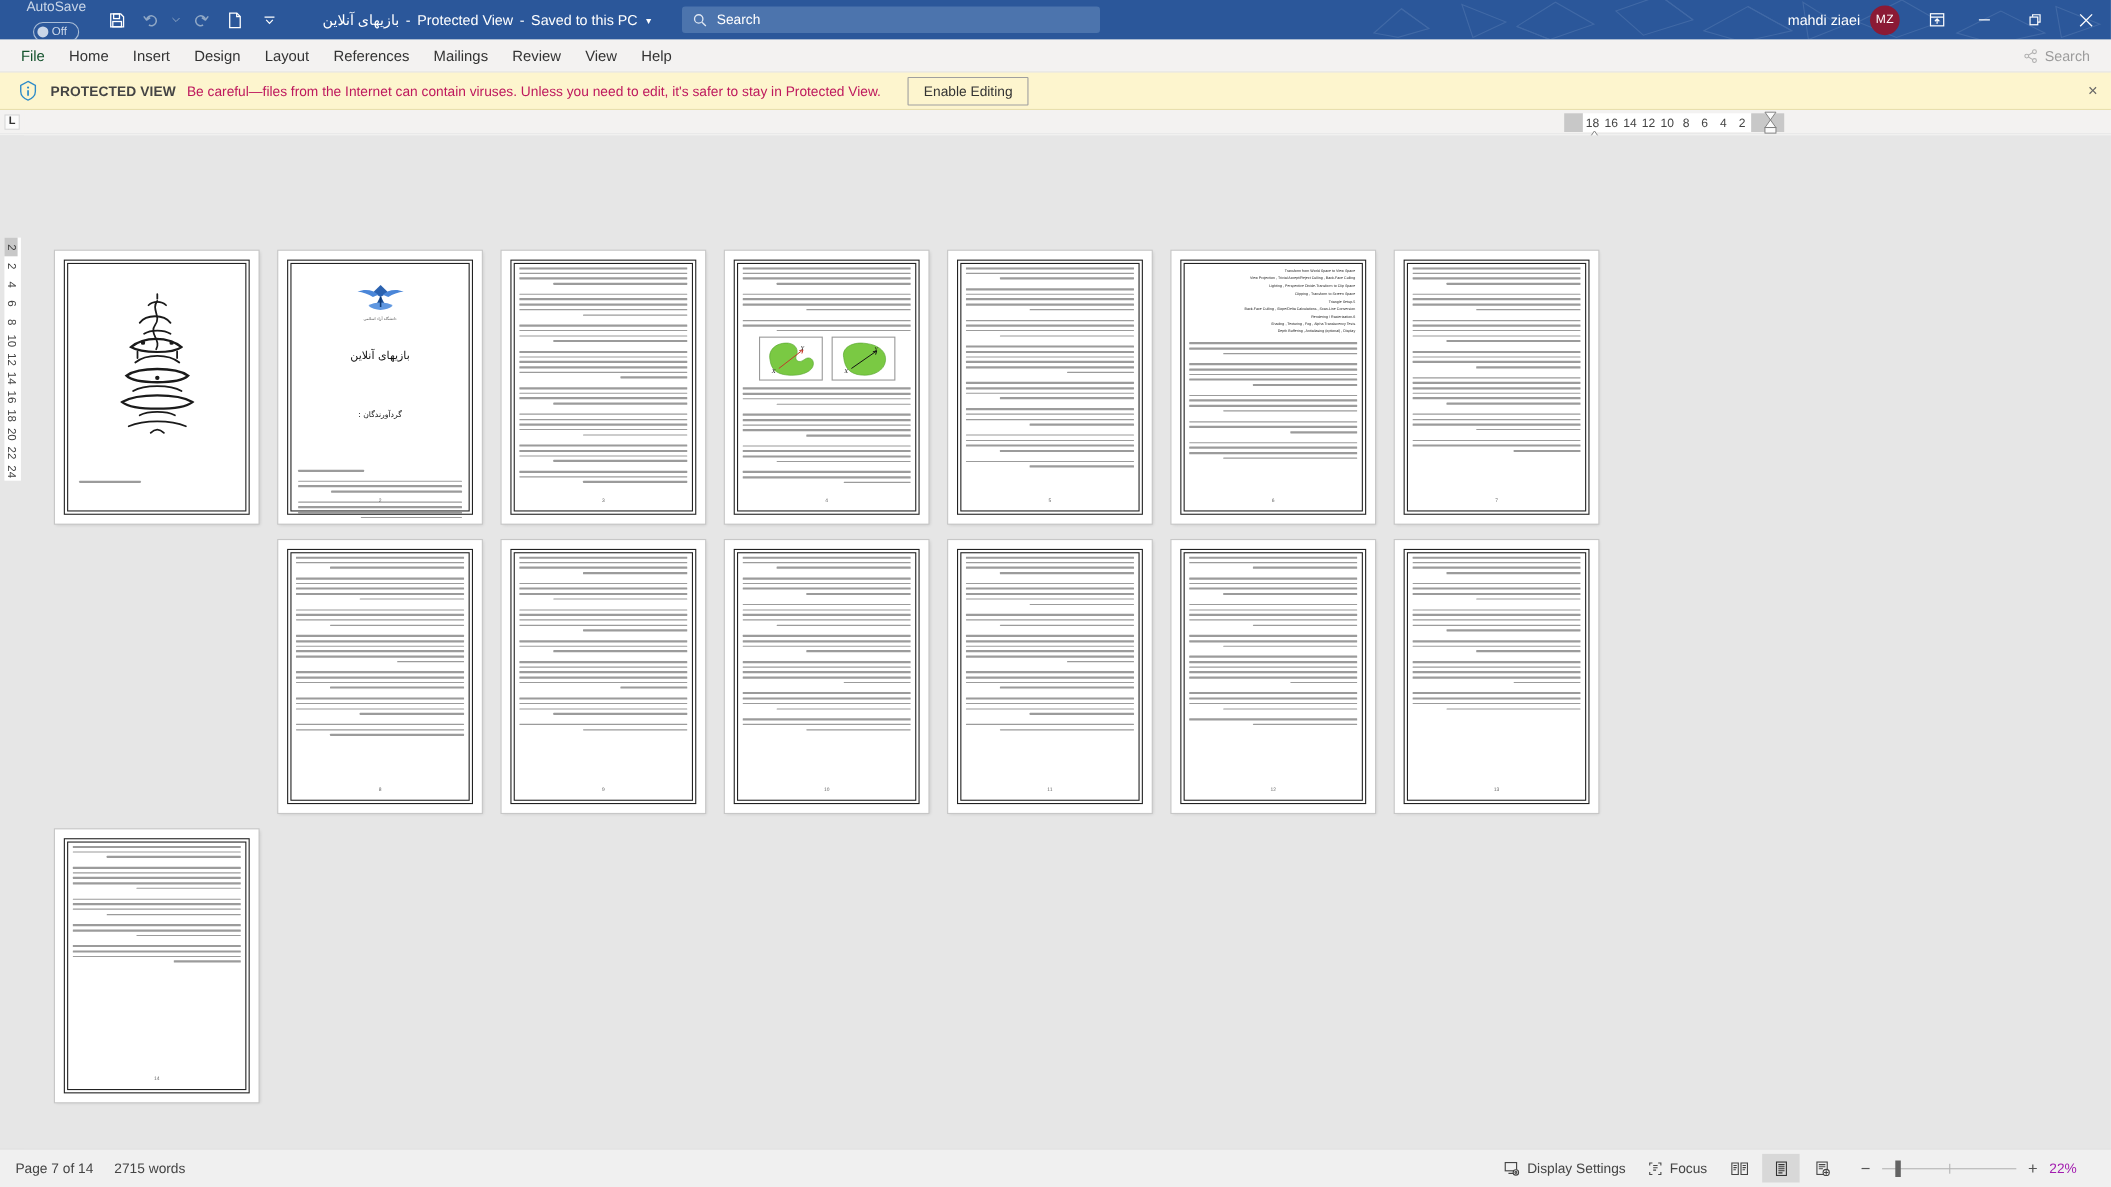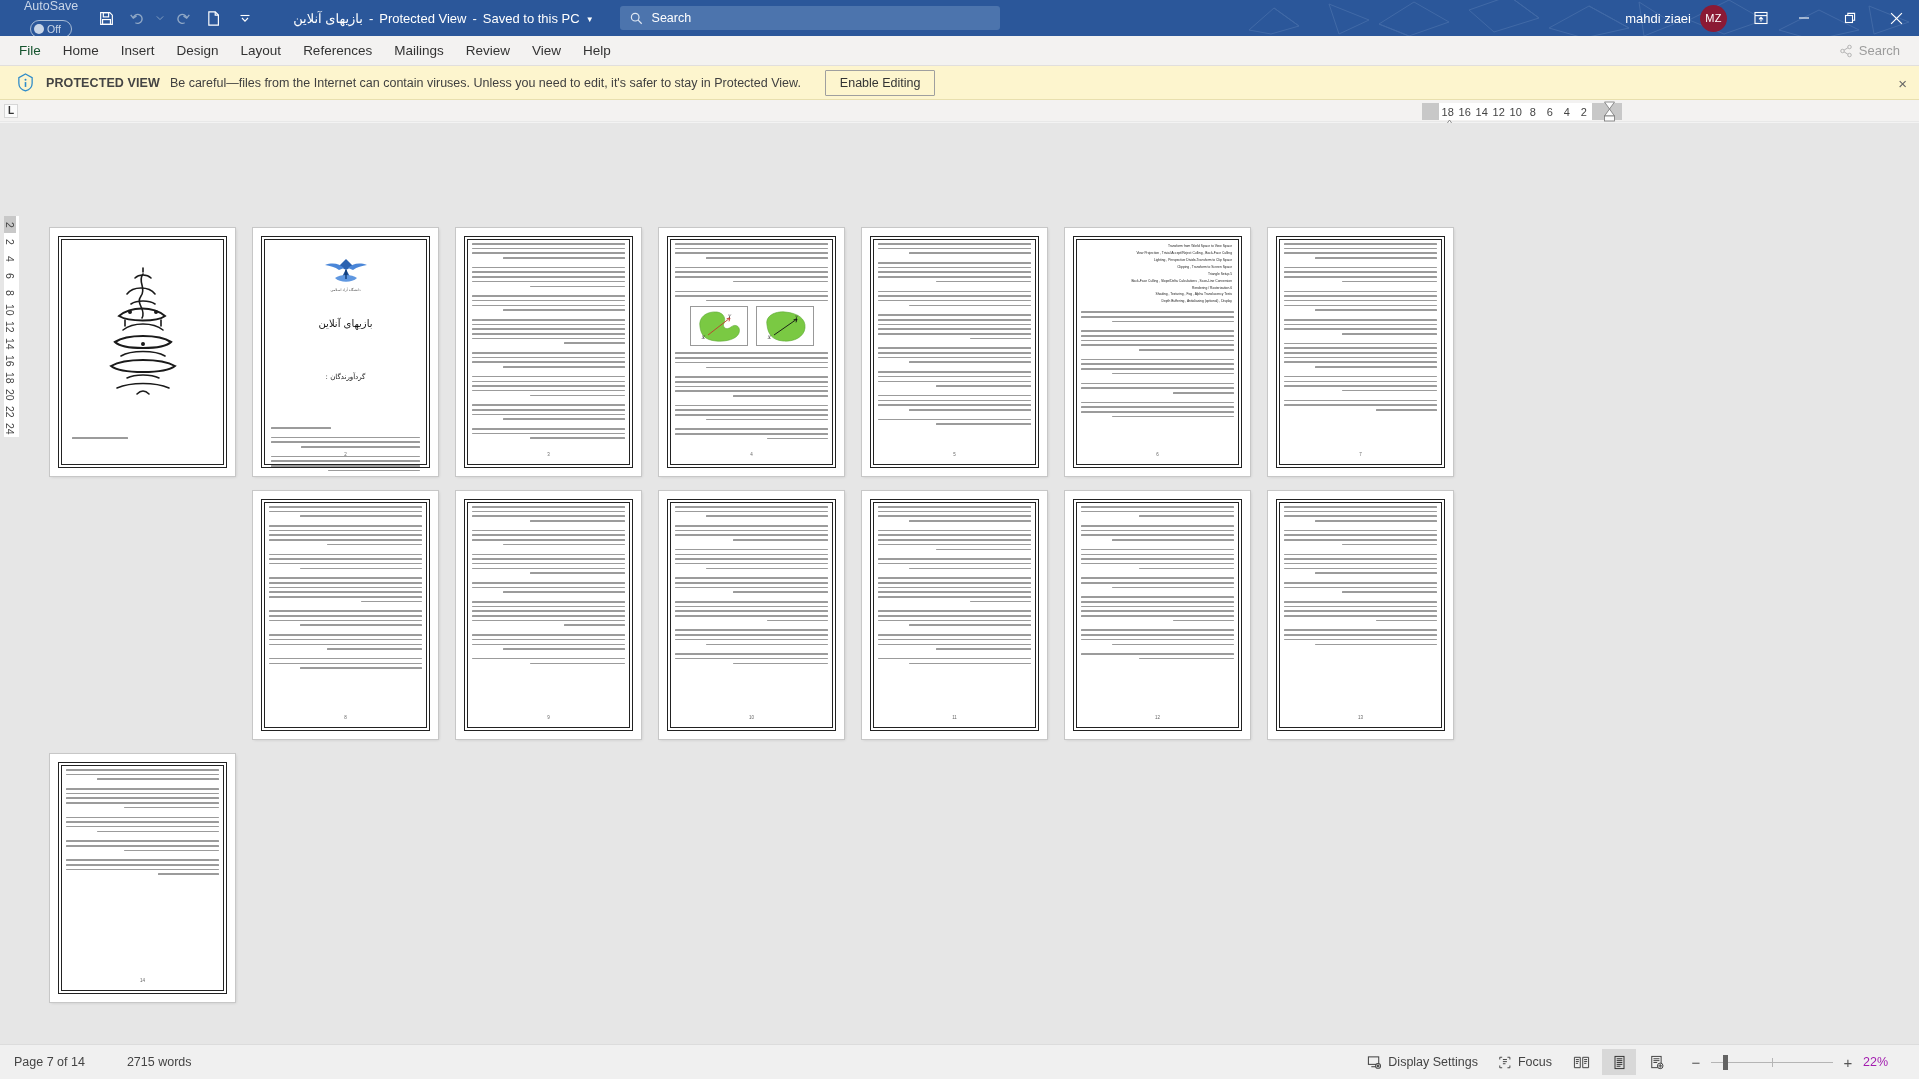--- a/index.html
+++ b/index.html
@@ -93,21 +93,21 @@
   }
 
   
   .pvbar {
     height: 34px; background: #fdf5ce; border-bottom: 1px solid #e8dfae;
     display: flex; align-items: center; padding: 0 0 0 14px;
     position: relative;
   }
   .pv-icon { width: 22px; display: flex; align-items: center; justify-content: center; }
   .pv-strong { font-size: 12.5px; color: #444; font-weight: bold; margin-left: 10px; letter-spacing: .1px; }
-  .pv-msg { font-size: 12.5px; color: #404040; margin-left: 10px; }
+  .pv-msg { font-size: 12.5px; color: #be185d; margin-left: 10px; }
   .pv-enable {
     margin-left: 24px; background: #fdf5ce; border: 1px solid #9f9f9f;
     font-size: 12.5px; color: #333; padding: 5px 14px; border-radius: 1px;
   }
   .pv-close {
     position: absolute; right: 12px; top: 50%; transform: translateY(-50%);
     color: #666; font-size: 15px; line-height: 1;
   }
 
   
@@ -224,21 +224,21 @@
   
   .eng-list { direction: ltr; text-align: right; padding-right: 2px; }
   .eng-item { font-size: 3.3px; color: #1a1a1a; line-height: 2.1; white-space: nowrap; }
 
   
   .statusbar {
     position: absolute; left: 0; right: 0; bottom: 0; height: 35px;
     background: #f0f0f0; border-top: 1px solid #dcdcdc;
     display: flex; align-items: center; font-size: 12.5px; color: #444;
   }
-  .sb-left { display: flex; align-items: center; gap: 42px; padding-left: 14px; }
+  .sb-left { display: flex; align-items: center; gap: 19px; padding-left: 14px; }
   .sb-right { margin-left: auto; display: flex; align-items: center; padding-right: 16px; gap: 0; }
   .sb-item { display: flex; align-items: center; gap: 6px; padding: 0 10px; height: 28px; }
   .sb-viewbtn {
     width: 34px; height: 26px; display: flex; align-items: center; justify-content: center;
     margin: 0 2px;
   }
   .sb-viewbtn.active { background: #d8d8d8; }
   .zoomgroup { display: flex; align-items: center; gap: 9px; margin-left: 14px; }
   .zoom-minus, .zoom-plus { font-size: 15px; color: #555; width: 12px; text-align: center; }
   .zoomtrack {

